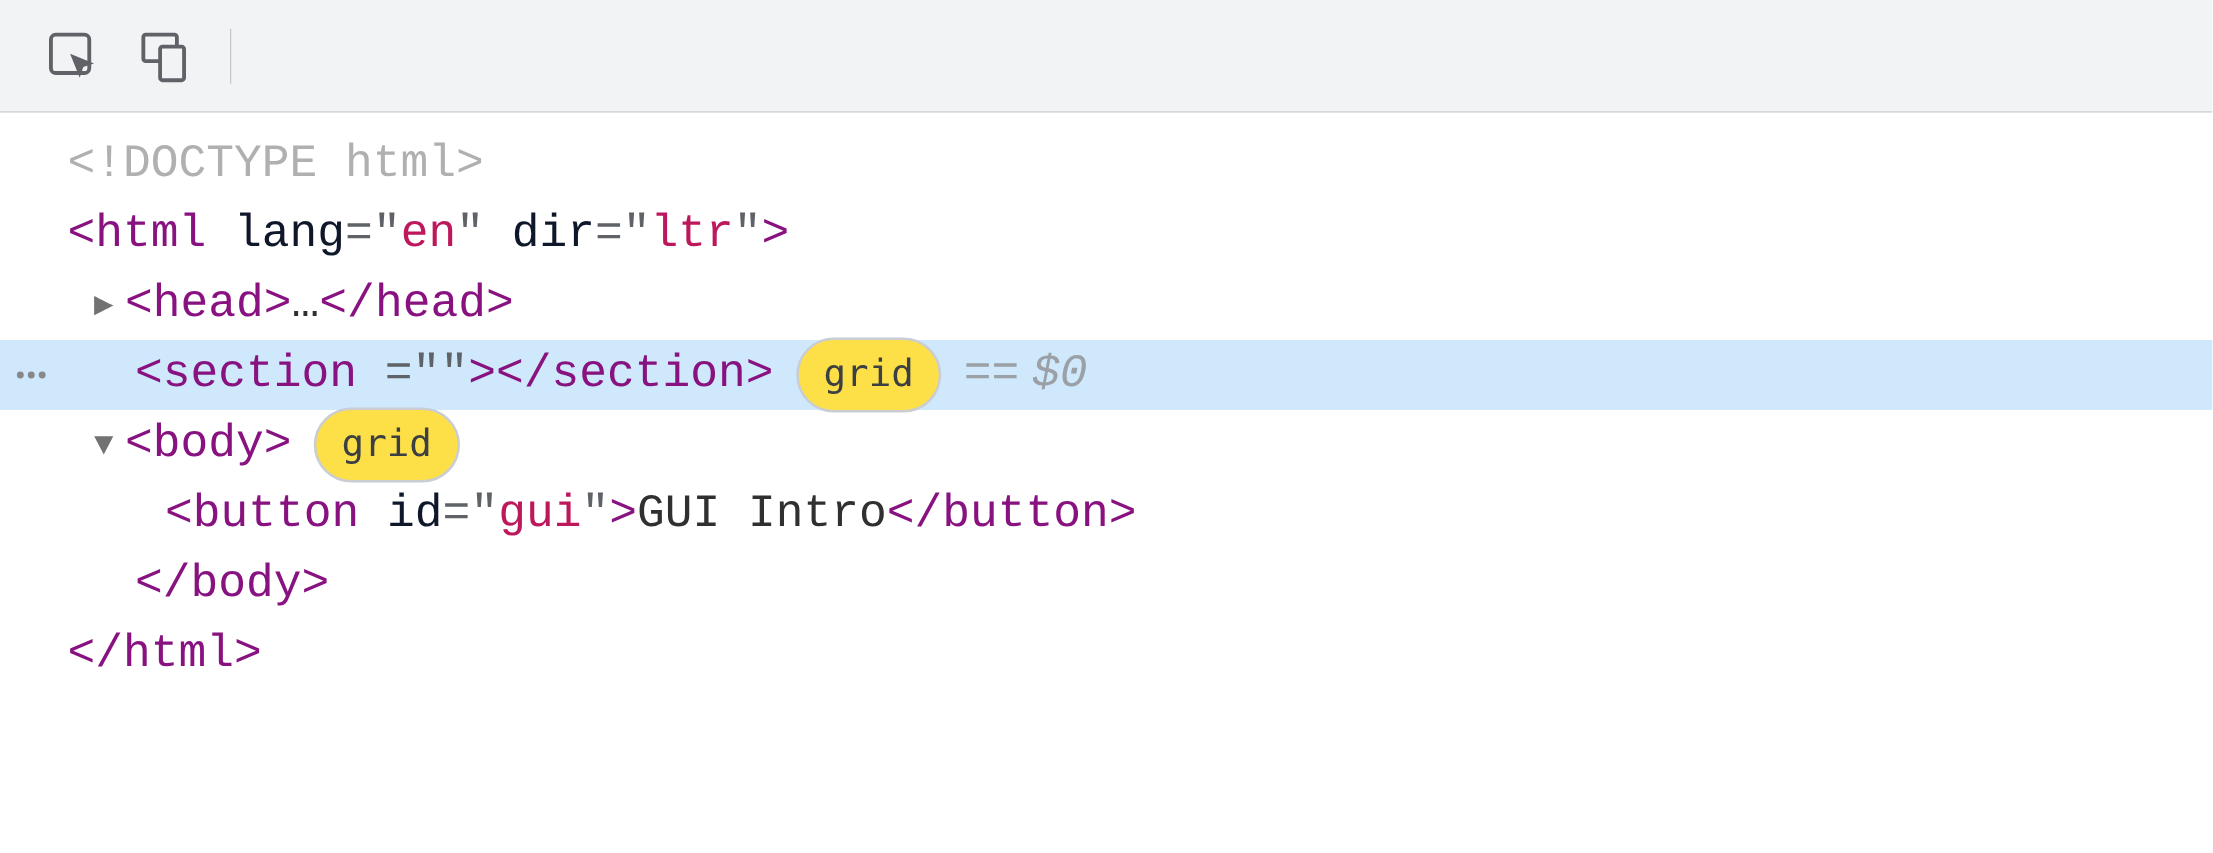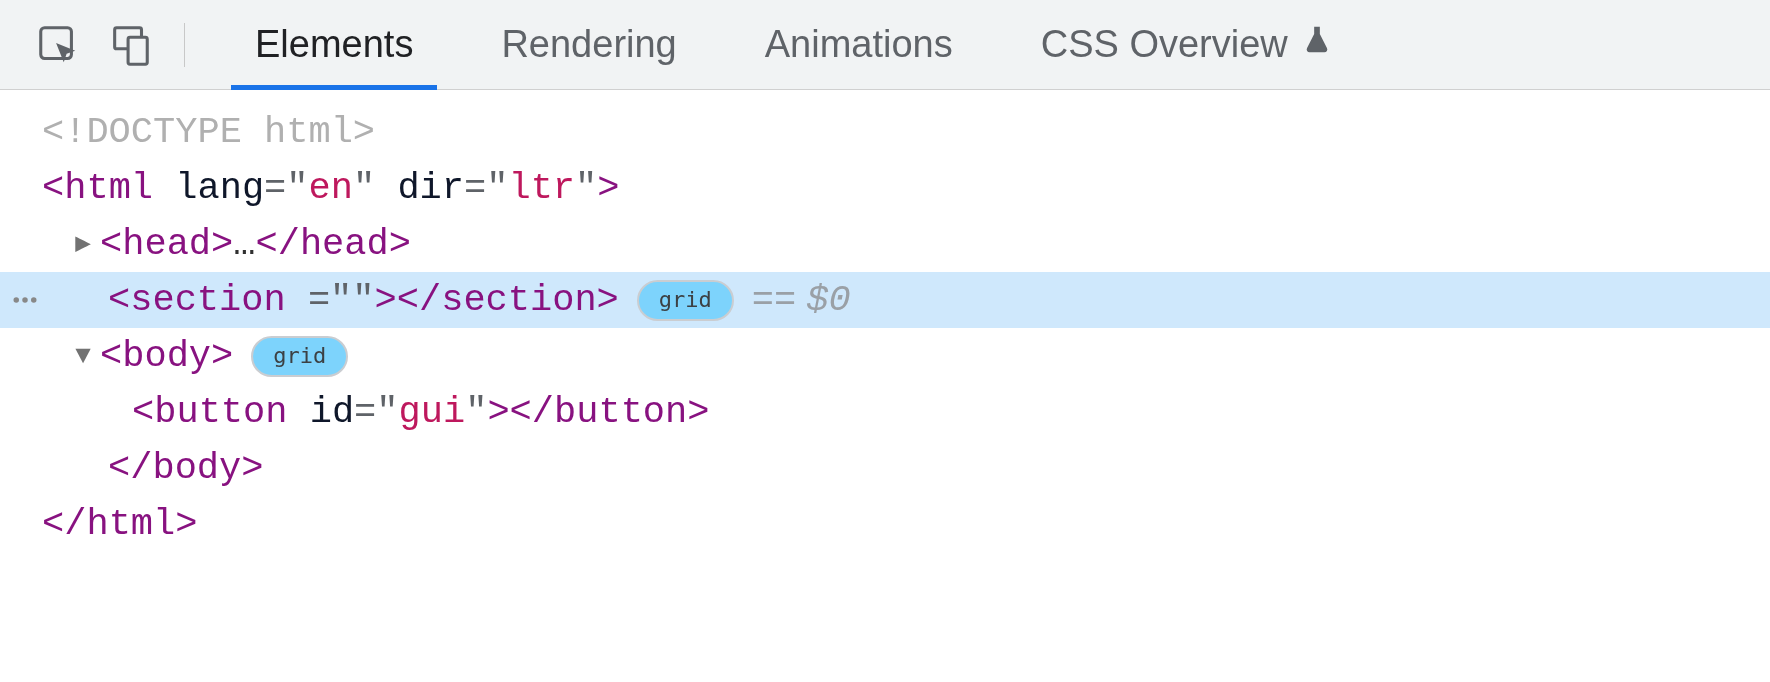--- a/index.html
+++ b/index.html
@@ -78,21 +78,21 @@
       padding: 14px 0 0 0;
       font-family: Menlo, Consolas, "Courier New", monospace;
       font-size: 37px;
       line-height: 56px;
       white-space: nowrap;
     }
 
     .row {
       display: flex;
       align-items: center;
-      padding-left: 42px;
+      padding-left: 54px;
       height: 56px;
     }
 
     .row.selected {
       background: #cfe8fc;
     }
 
     .gutter {
       position: absolute;
       left: 10px;
@@ -124,30 +124,30 @@
     .tok-attr-value { color: #be185d; }
     .tok-eq { color: #5f6368; }
     .tok-quote { color: #5f6368; }
     .tok-text { color: #303030; }
     .tok-close { color: #881280; }
     .tok-ellipsis { color: #303030; }
 
     .badge {
       display: inline-flex;
       align-items: center;
-      background: #7dd3fc;
+      background: #fde047;
       border: 2px solid #cacdd1;
       border-radius: 100px;
       font-family: Menlo, Consolas, monospace;
-      font-size: 22px;
+      font-size: 30px;
       color: #3c4043;
       padding: 2px 20px;
       margin-left: 18px;
       line-height: 1;
-      height: 41px;
+      height: 60px;
     }
 
     .ref {
       color: #9aa0a6;
       font-style: italic;
       margin-left: 18px;
       font-size: 37px;
     }
     .ref .eqeq { font-style: normal; color: #9aa0a6; margin-right: 10px; }
 
@@ -167,39 +167,20 @@
       <path d="M11 11 L21 15 L16.5 16.5 L15 21 Z" fill="#5f6368" stroke="none"></path>
     </svg>
   </div>
   <div class="icon-btn">
     <svg width="46" height="46" viewBox="0 0 24 24" fill="none" stroke="#5f6368" stroke-width="1.6">
       <rect x="4" y="3" width="14" height="11" rx="1"></rect>
       <rect x="11" y="8" width="10" height="14" rx="1" fill="#f1f3f4"></rect>
     </svg>
   </div>
   <div class="divider"></div>
-  <div class="tabs">
-    <div class="tab active">
-      <span>Elements</span>
-    </div>
-    <div class="tab">
-      <span>Rendering</span>
-    </div>
-    <div class="tab">
-      <span>Animations</span>
-    </div>
-    <div class="tab">
-      <span>CSS Overview</span>
-      <span class="flask-icon">
-        <svg width="34" height="34" viewBox="0 0 24 24" fill="#5f6368">
-            <path d="M10 2h4v5l5 10a2 2 0 0 1-1.8 3H6.8A2 2 0 0 1 5 17L10 7V2z"></path>
-          </svg>
-      </span>
-    </div>
-  </div>
 </div>
 
 <div class="dom-tree">
 
   <div class="row-wrap">
     <div class="row">
       <span class="tok-doctype">&lt;!DOCTYPE html&gt;</span>
     </div>
   </div>
 
@@ -274,20 +255,21 @@
     <div class="row indent-3">
       <span class="tok-punct">&lt;</span>
         <span class="tok-tag">button</span>
       <span>&nbsp;</span>
       <span class="tok-attr-name">id</span>
         <span class="tok-eq">=</span>
         <span class="tok-quote">"</span>
         <span class="tok-attr-value">gui</span>
         <span class="tok-quote">"</span>
         <span class="tok-punct">&gt;</span>
+        <span class="tok-text"> GUI Intro </span>
         <span class="tok-punct">&lt;/</span>
         <span class="tok-close">button</span>
         <span class="tok-punct">&gt;</span>
     </div>
   </div>
 
   <div class="row-wrap">
     <div class="row indent-2">
       <span class="tok-punct">&lt;/</span>
         <span class="tok-close">body</span>

